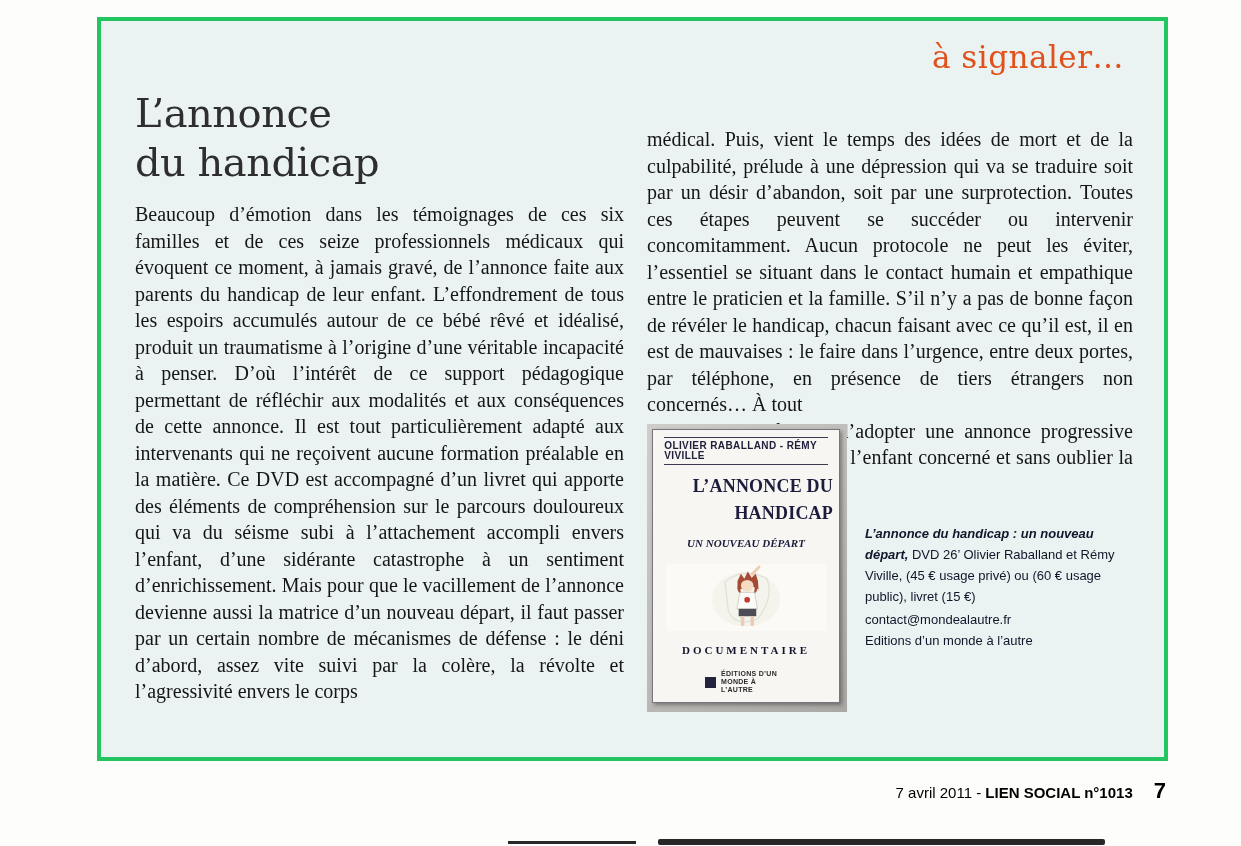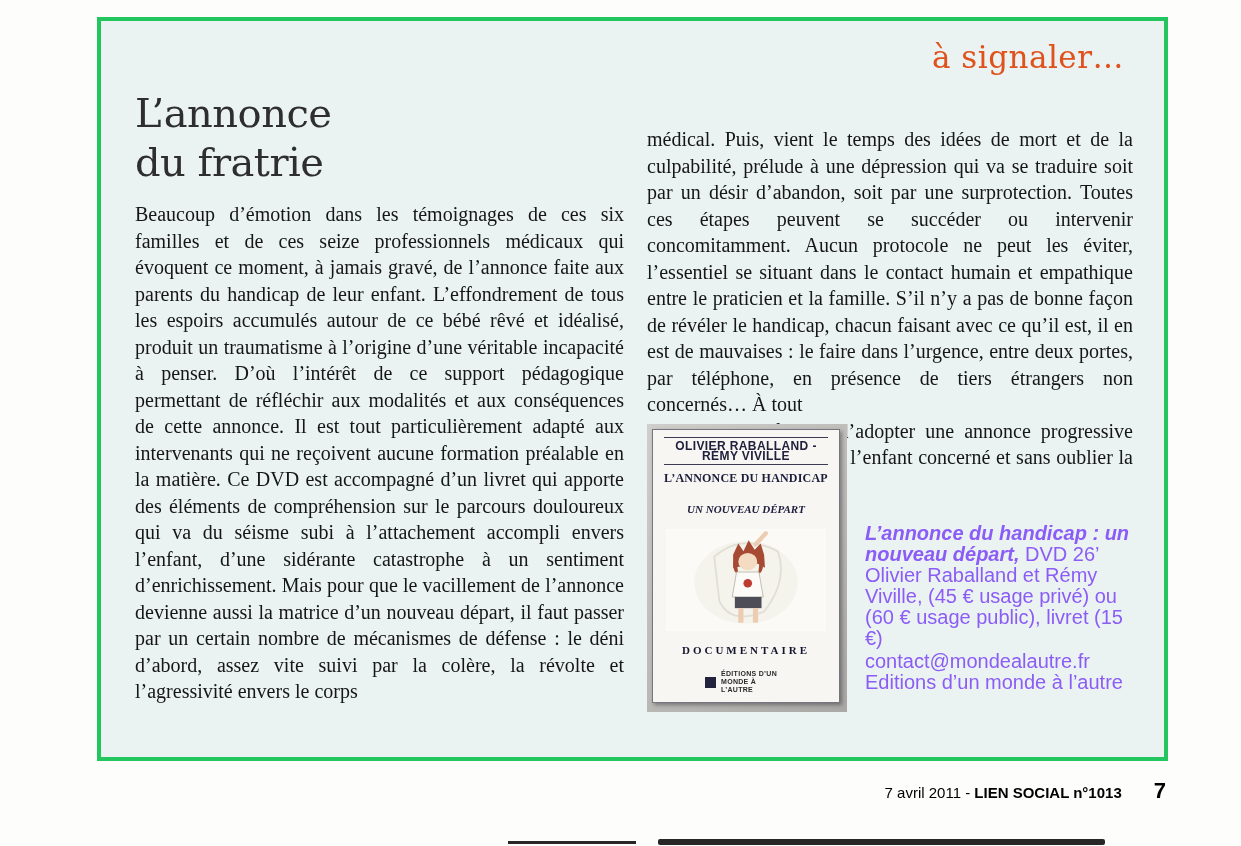--- a/index.html
+++ b/index.html
@@ -45,23 +45,23 @@
     line-height: 26.5px;
     color: #161616;
   }
   .col p { margin: 0; text-align: justify; hyphens: auto; -webkit-hyphens: auto; }
   .col-left { left: 34px; top: 180px; width: 489px; }
   .col-right { left: 546px; top: 105px; width: 486px; }
   .part2 { margin: 10px 0 0 218px; }
   .caption {
     margin: 26px 0 0 218px;
     font-family: "Liberation Sans", sans-serif;
-    font-size: 20px;
+    font-size: 13px;
     line-height: 21px;
-    color: #8b5cf6;
+    color: #0f172a;
   }
   .caption p { margin: 0 0 2px 0; text-align: left; hyphens: none; }
   .cap-bold { font-weight: bold; font-style: italic; }
   
   .cover {
     position: absolute;
     left: 0; top: 298px;
     width: 200px; height: 288px;
     background: linear-gradient(135deg, #cfcecb, #a9a8a5);
     padding: 5px 7px 9px 5px;
@@ -76,31 +76,32 @@
     align-items: center;
     padding: 7px 6px 5px 6px;
   }
   .cover-authors {
     width: 94%;
     border-top: 1px solid #3a3a52;
     border-bottom: 1px solid #3a3a52;
     padding: 3px 0;
     font-family: "Liberation Sans", sans-serif;
     font-weight: bold;
-    font-size: 12px;
+    font-size: 10px;
     line-height: 10px;
     letter-spacing: 0.4px;
     color: #20203d;
     text-transform: uppercase;
-    text-align: center;
+    text-align: left;
   }
   .cover-title {
+    margin-top: 8px;
     font-family: "Liberation Serif", serif;
     font-weight: bold;
-    font-size: 12px;
+    font-size: 18px;
     letter-spacing: 0.2px;
     color: #1c1c3c;
     text-align: right;
   }
   .cover-subtitle {
     margin-top: 4px;
     font-family: "Liberation Serif", serif;
     font-weight: bold;
     font-style: italic;
     font-size: 11px;
@@ -141,42 +142,42 @@
     text-transform: uppercase;
     width: 66px;
     text-align: left;
   }
   
   .footer {
     position: absolute;
     right: 75px; top: 778px;
     display: flex;
     align-items: baseline;
-    gap: 32px;
+    gap: 21px;
     font-family: "Liberation Sans", sans-serif;
     font-size: 15px;
     color: #000;
   }
   .footer-bold { font-weight: bold; }
   .page-num { font-size: 22px; font-weight: bold; }
   
   .artifact { position: absolute; background: #272727; }
   .a1 { left: 508px; top: 841px; width: 128px; height: 3px; }
   .a2 { left: 658px; top: 839px; width: 447px; height: 6px; border-radius: 2px; }
 </style>
 </head>
 <body>
 
 <div class="page">
 
   <div class="panel">
 
     <div class="flag">à signaler…</div>
 
-    <h1 class="title"><span>L’annonce</span><br><span>du fratrie</span></h1>
+    <h1 class="title"><span>L’annonce</span><br><span>du handicap</span></h1>
 
     <div class="col col-left">
       <p lang="fr">Beaucoup d’émotion dans les témoignages de ces six familles et de ces seize professionnels médicaux qui évoquent ce moment, à jamais gravé, de l’annonce faite aux parents du handicap de leur enfant. L’effondrement de tous les espoirs accumulés autour de ce bébé rêvé et idéalisé, produit un traumatisme à l’origine d’une véritable incapacité à penser. D’où l’intérêt de ce support pédagogique permettant de réfléchir aux modalités et aux conséquences de cette annonce. Il est tout particulièrement adapté aux intervenants qui ne reçoivent aucune formation préalable en la matière. Ce DVD est accompagné d’un livret qui apporte des éléments de compréhension sur le parcours douloureux qui va du séisme subi à l’attachement accompli envers l’enfant, d’une sidérante catastrophe à un sentiment d’enrichissement. Mais pour que le vacillement de l’annonce devienne aussi la matrice d’un nouveau départ, il faut passer par un certain nombre de mécanismes de défense : le déni d’abord, assez vite suivi par la colère, la révolte et l’agressivité envers le corps</p>
     </div>
 
     <div class="col col-right">
       <p lang="fr" class="part1">médical. Puis, vient le temps des idées de mort et de la culpabilité, prélude à une dépression qui va se traduire soit par un désir d’abandon, soit par une surprotection. Toutes ces étapes peuvent se succéder ou intervenir concomitamment. Aucun protocole ne peut les éviter, l’essentiel se situant dans le contact humain et empathique entre le praticien et la famille. S’il n’y a pas de bonne façon de révéler le handicap, chacun faisant avec ce qu’il est, il en est de mauvaises : le faire dans l’urgence, entre deux portes, par téléphone, en présence de tiers étrangers non concernés… À tout</p>
 
       <div class="cover">
         <div class="cover-card">

